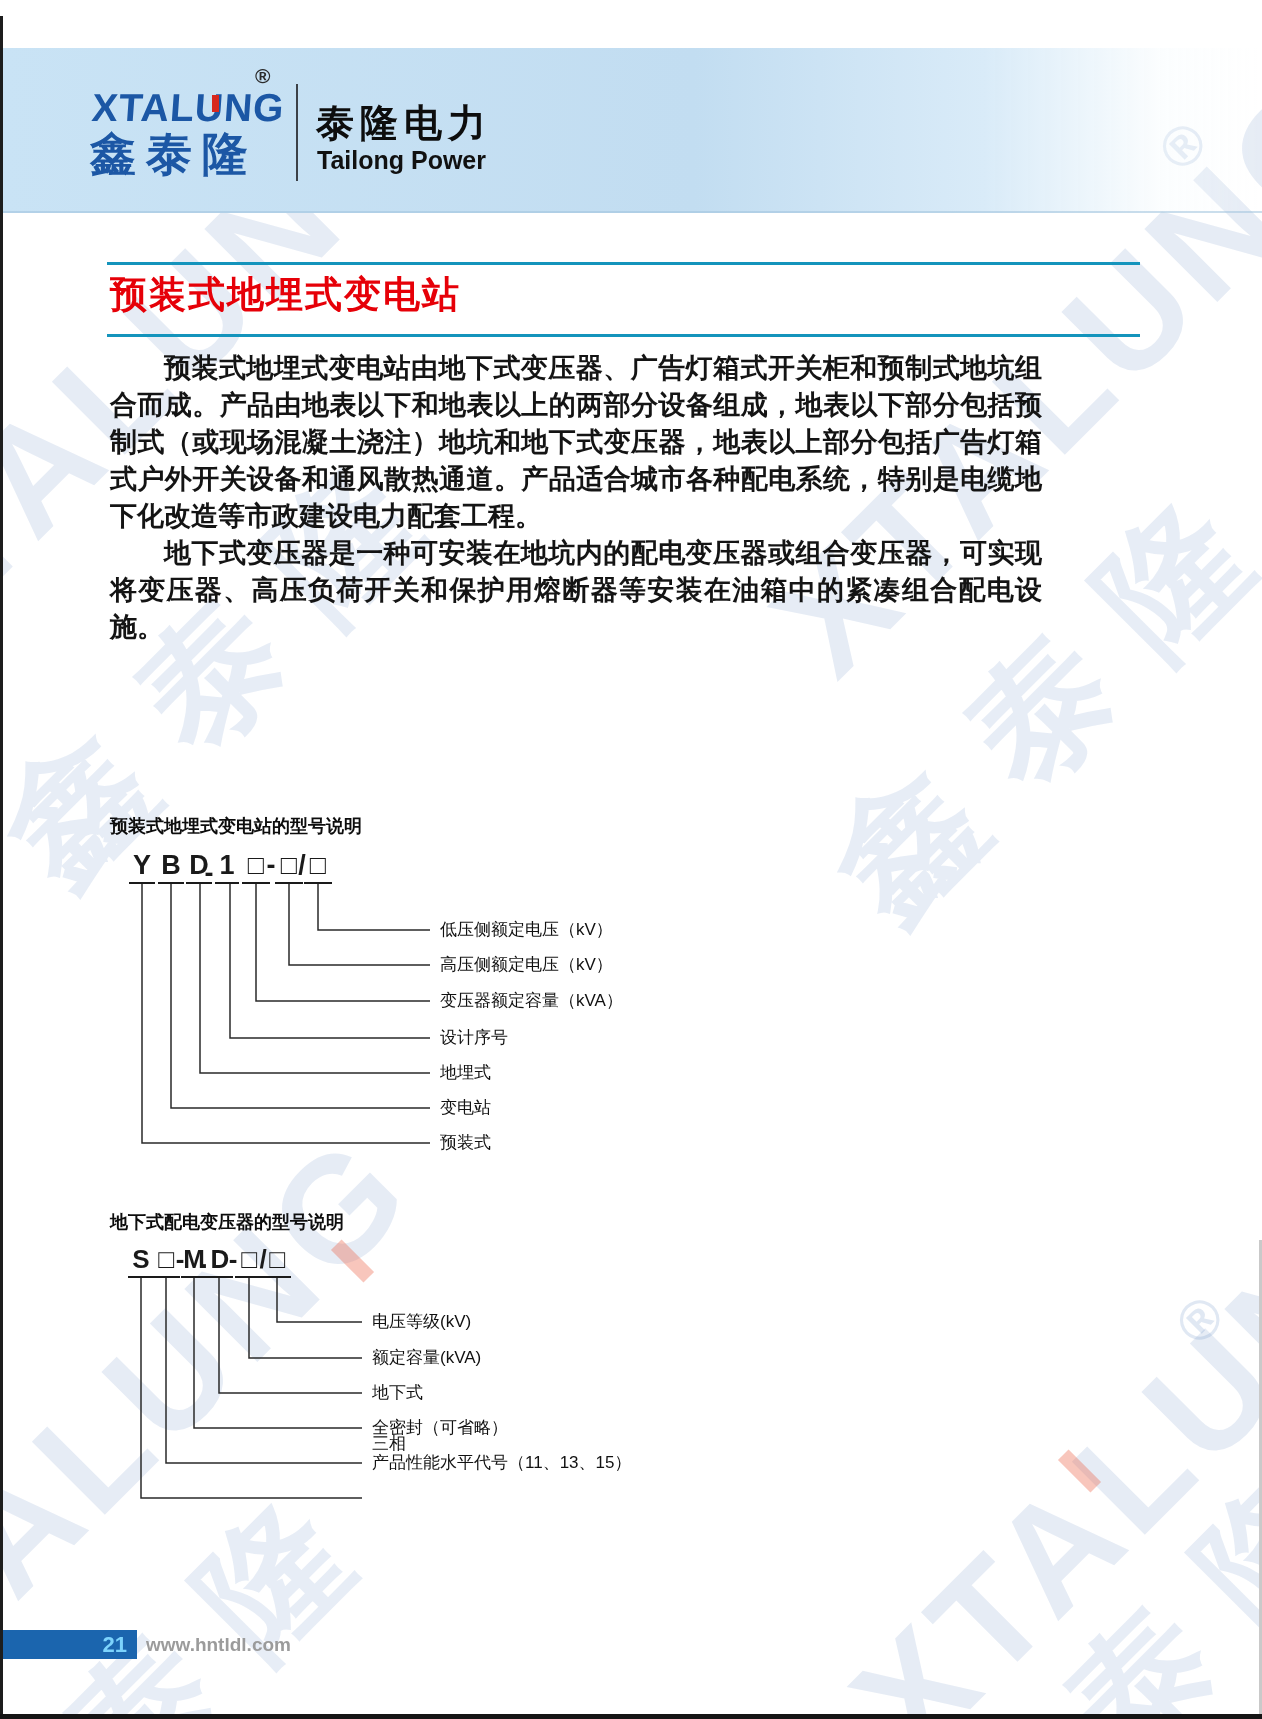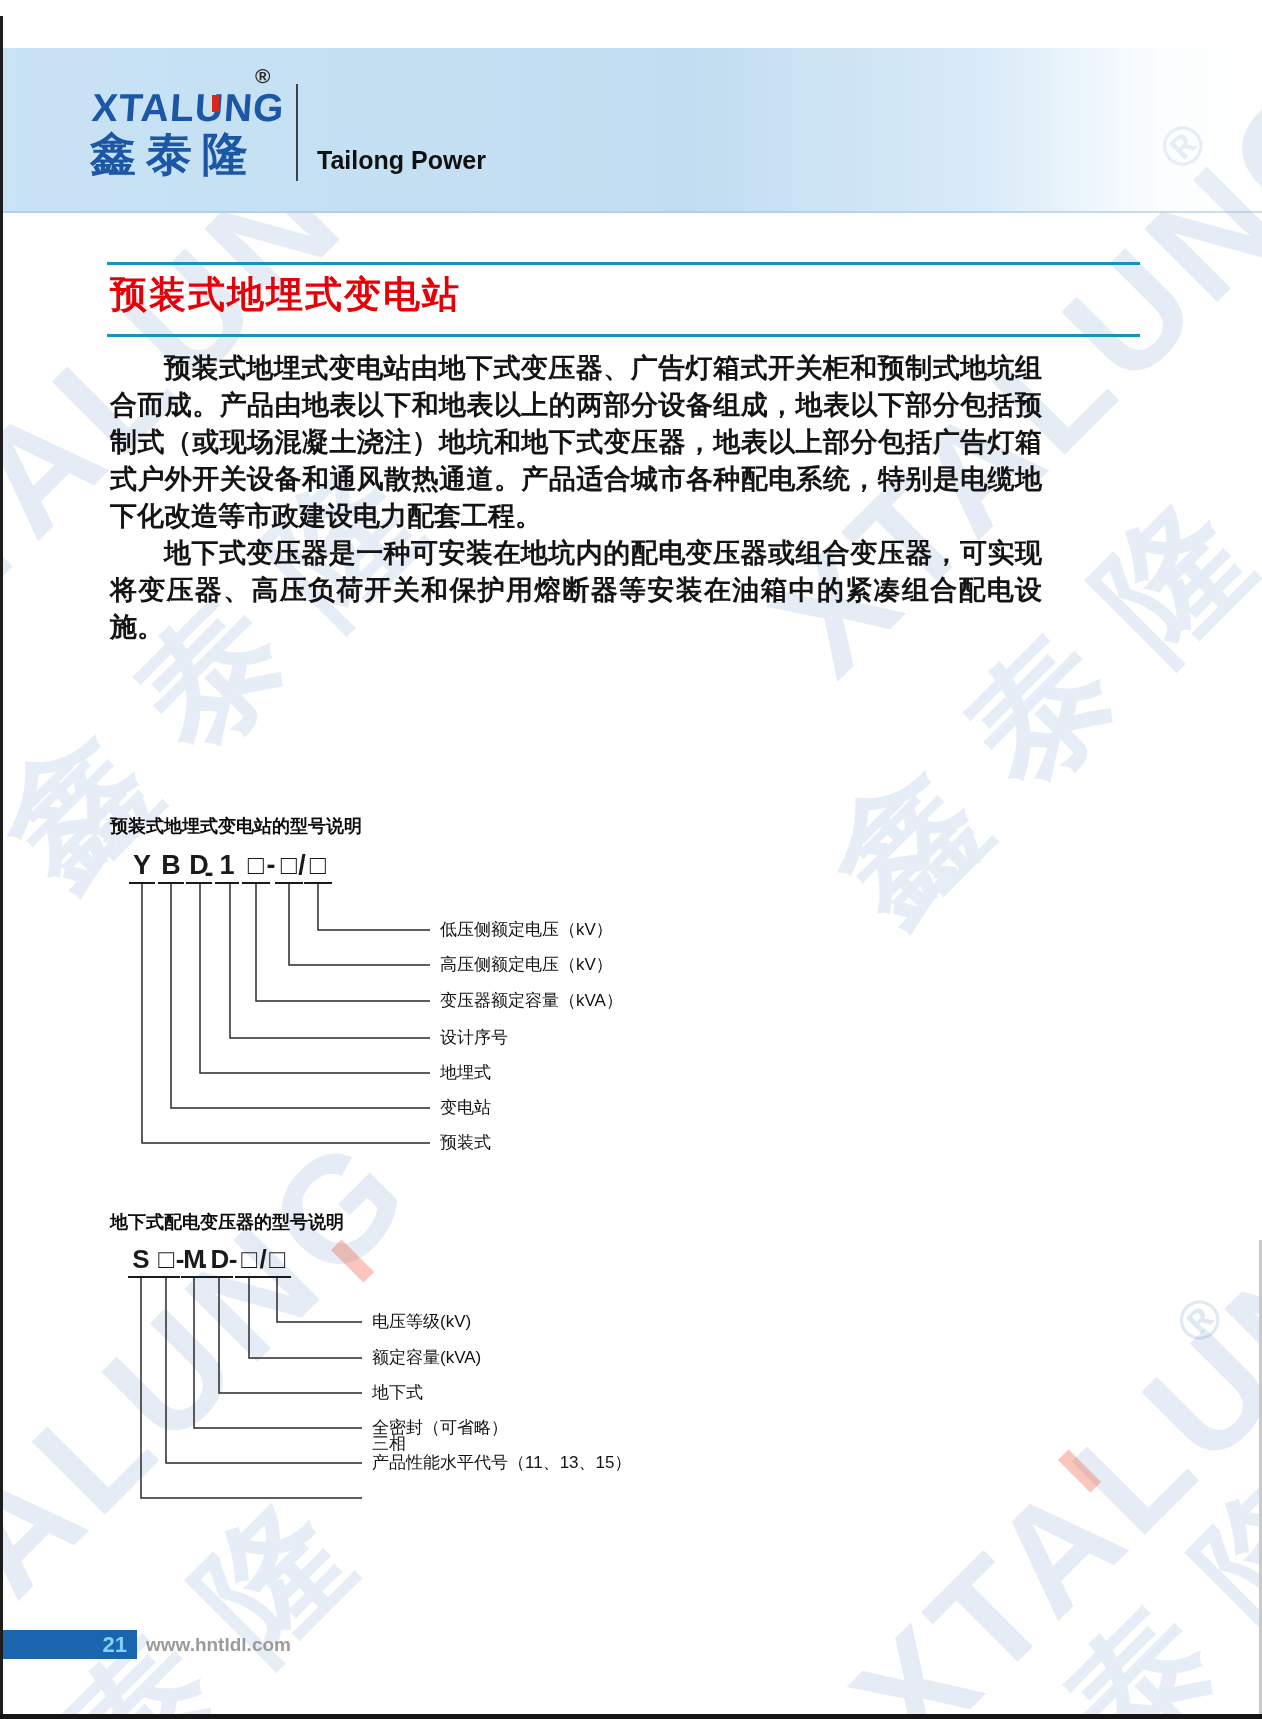--- a/index.html
+++ b/index.html
@@ -76,20 +76,21 @@
   <div class="wm-red" style="left:952px;top:56px;"></div>
   <div class="wm-red" style="left:345px;top:1238px;"></div>
   <div class="wm-red" style="left:1072px;top:1448px;"></div>
 
   <div class="band"></div>
   <div class="logo-latin">XTALUNG</div>
   <div class="logo-red"></div>
   <div class="logo-reg">®</div>
   <div class="logo-cjk">鑫泰隆</div>
   <div class="hdr-divider"></div>
+  <div class="brand-cjk">泰隆电力</div>
   <div class="brand-en">Tailong Power</div>
 
   <div class="rule rule-top"></div>
   <div class="page-title">预装式地埋式变电站</div>
   <div class="rule rule-bottom"></div>
 
   <div class="body-text">
     <p>预装式地埋式变电站由地下式变压器、广告灯箱式开关柜和预制式地坑组合而成。产品由地表以下和地表以上的两部分设备组成，地表以下部分包括预制式（或现场混凝土浇注）地坑和地下式变压器，地表以上部分包括广告灯箱式户外开关设备和通风散热通道。产品适合城市各种配电系统，特别是电缆地下化改造等市政建设电力配套工程。</p>
     <p>地下式变压器是一种可安装在地坑内的配电变压器或组合变压器，可实现将变压器、高压负荷开关和保护用熔断器等安装在油箱中的紧凑组合配电设施。</p>
   </div>

